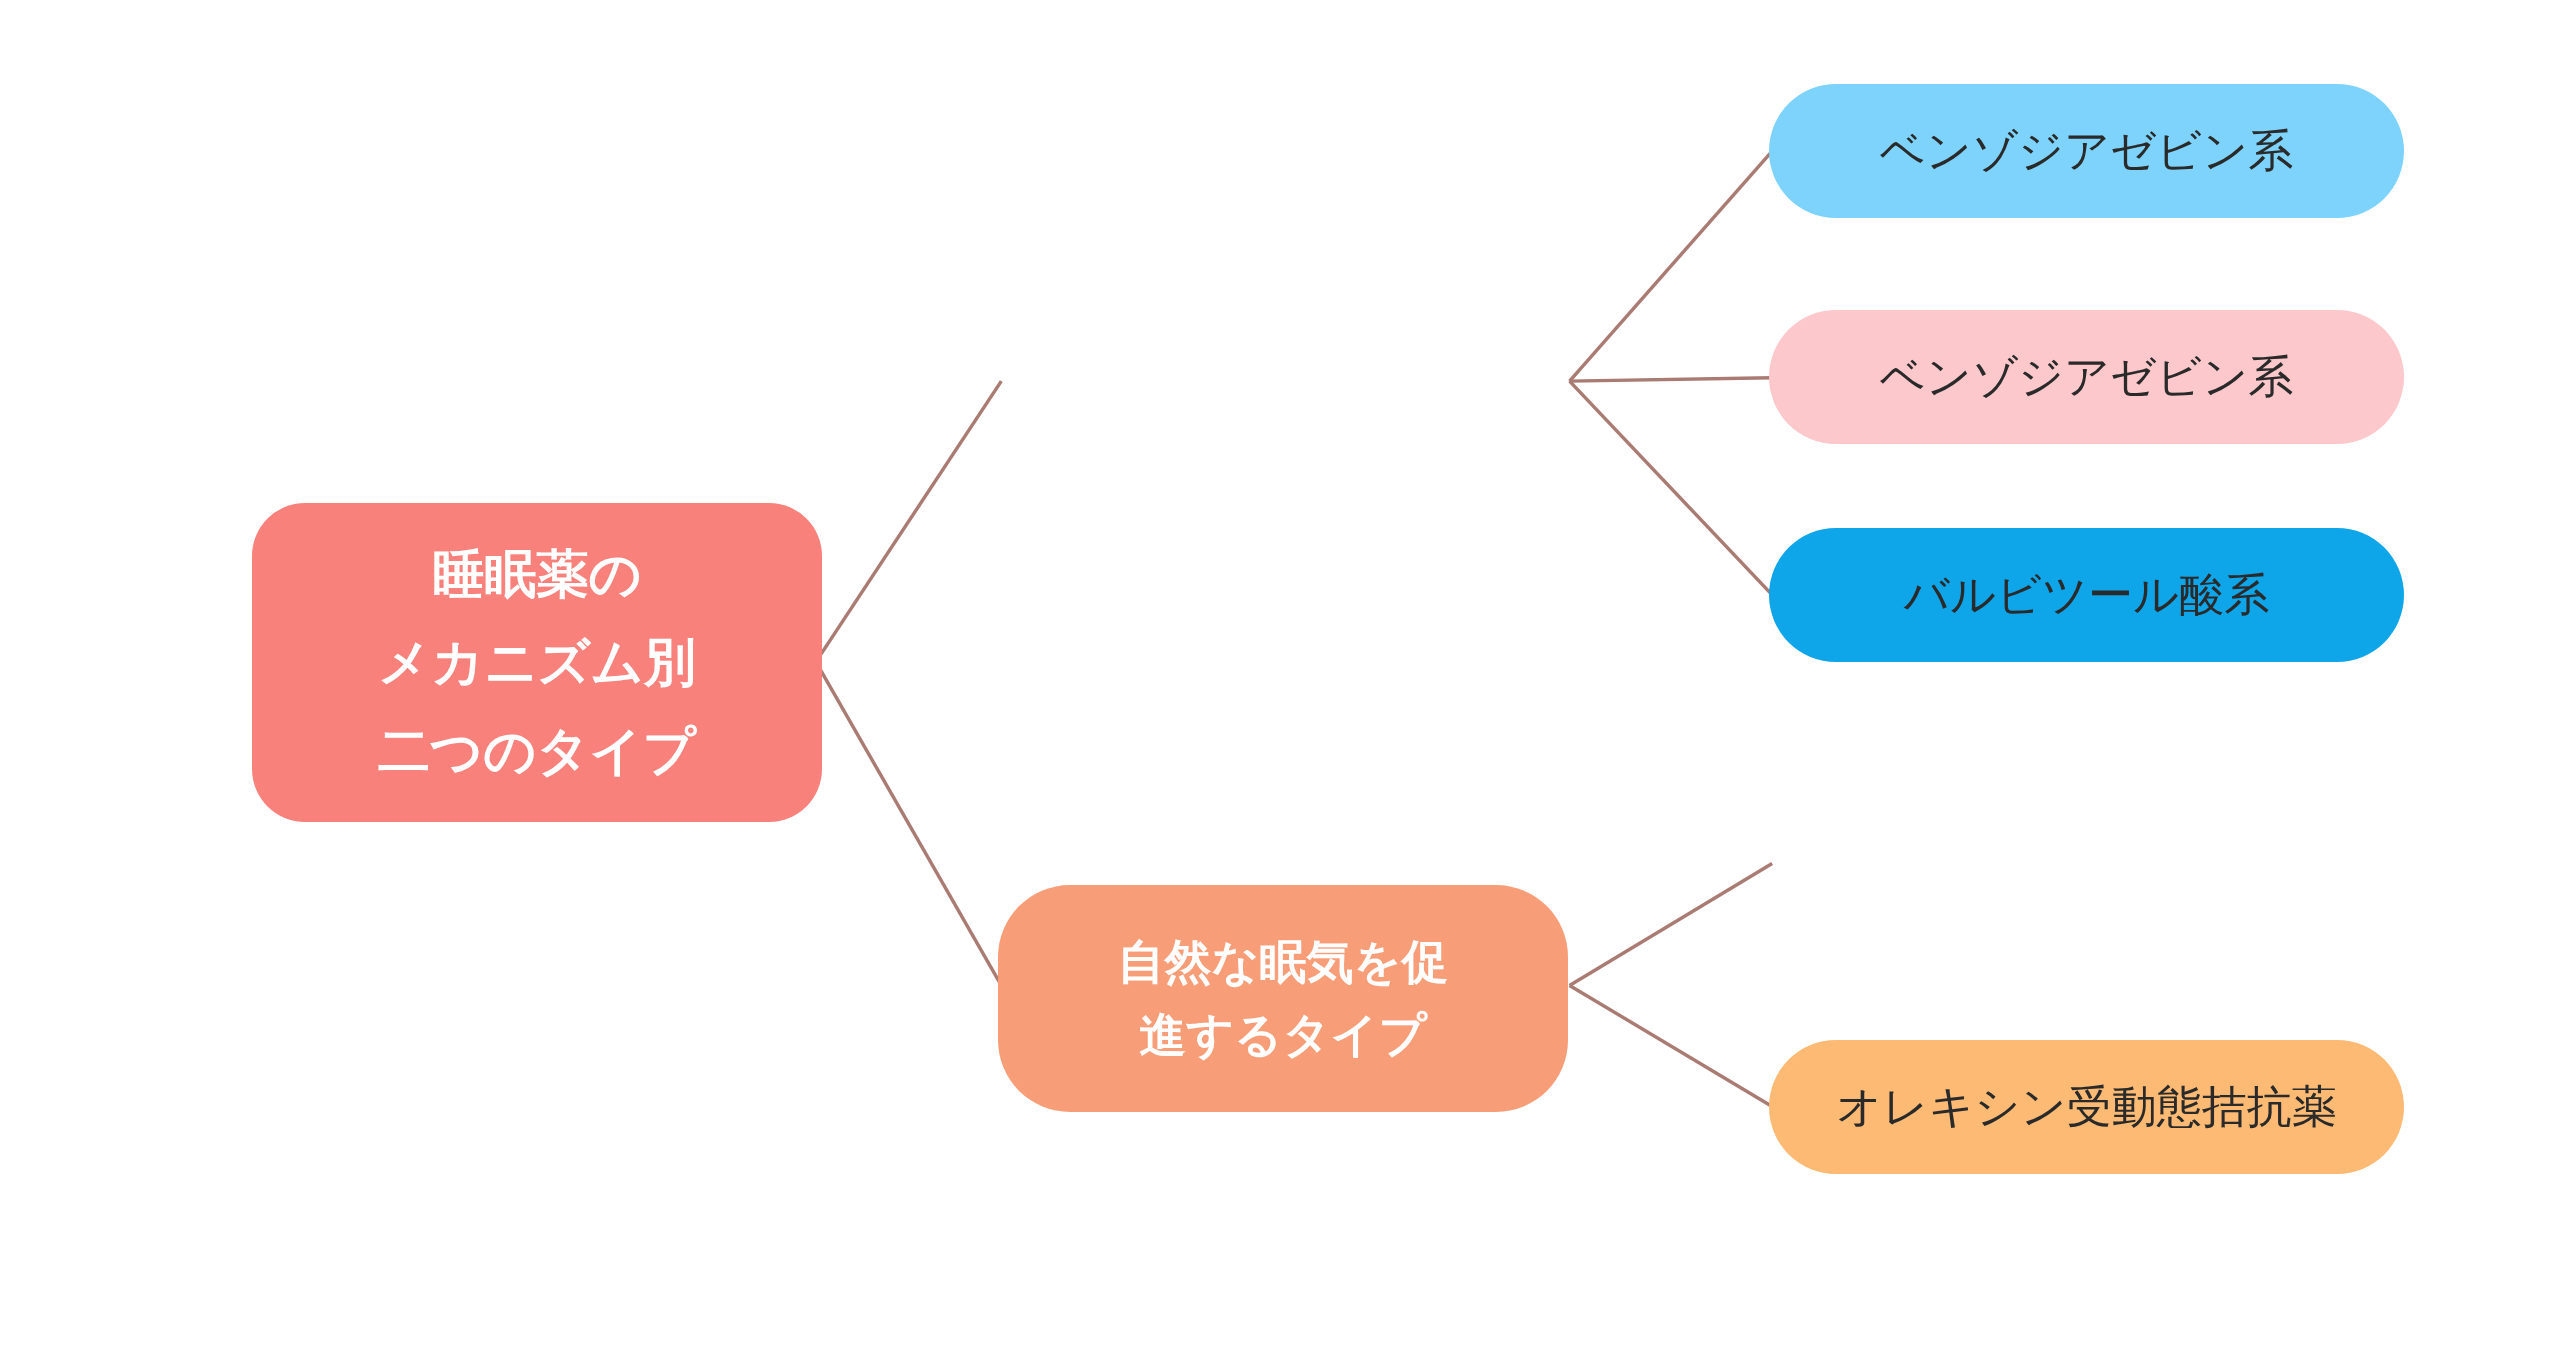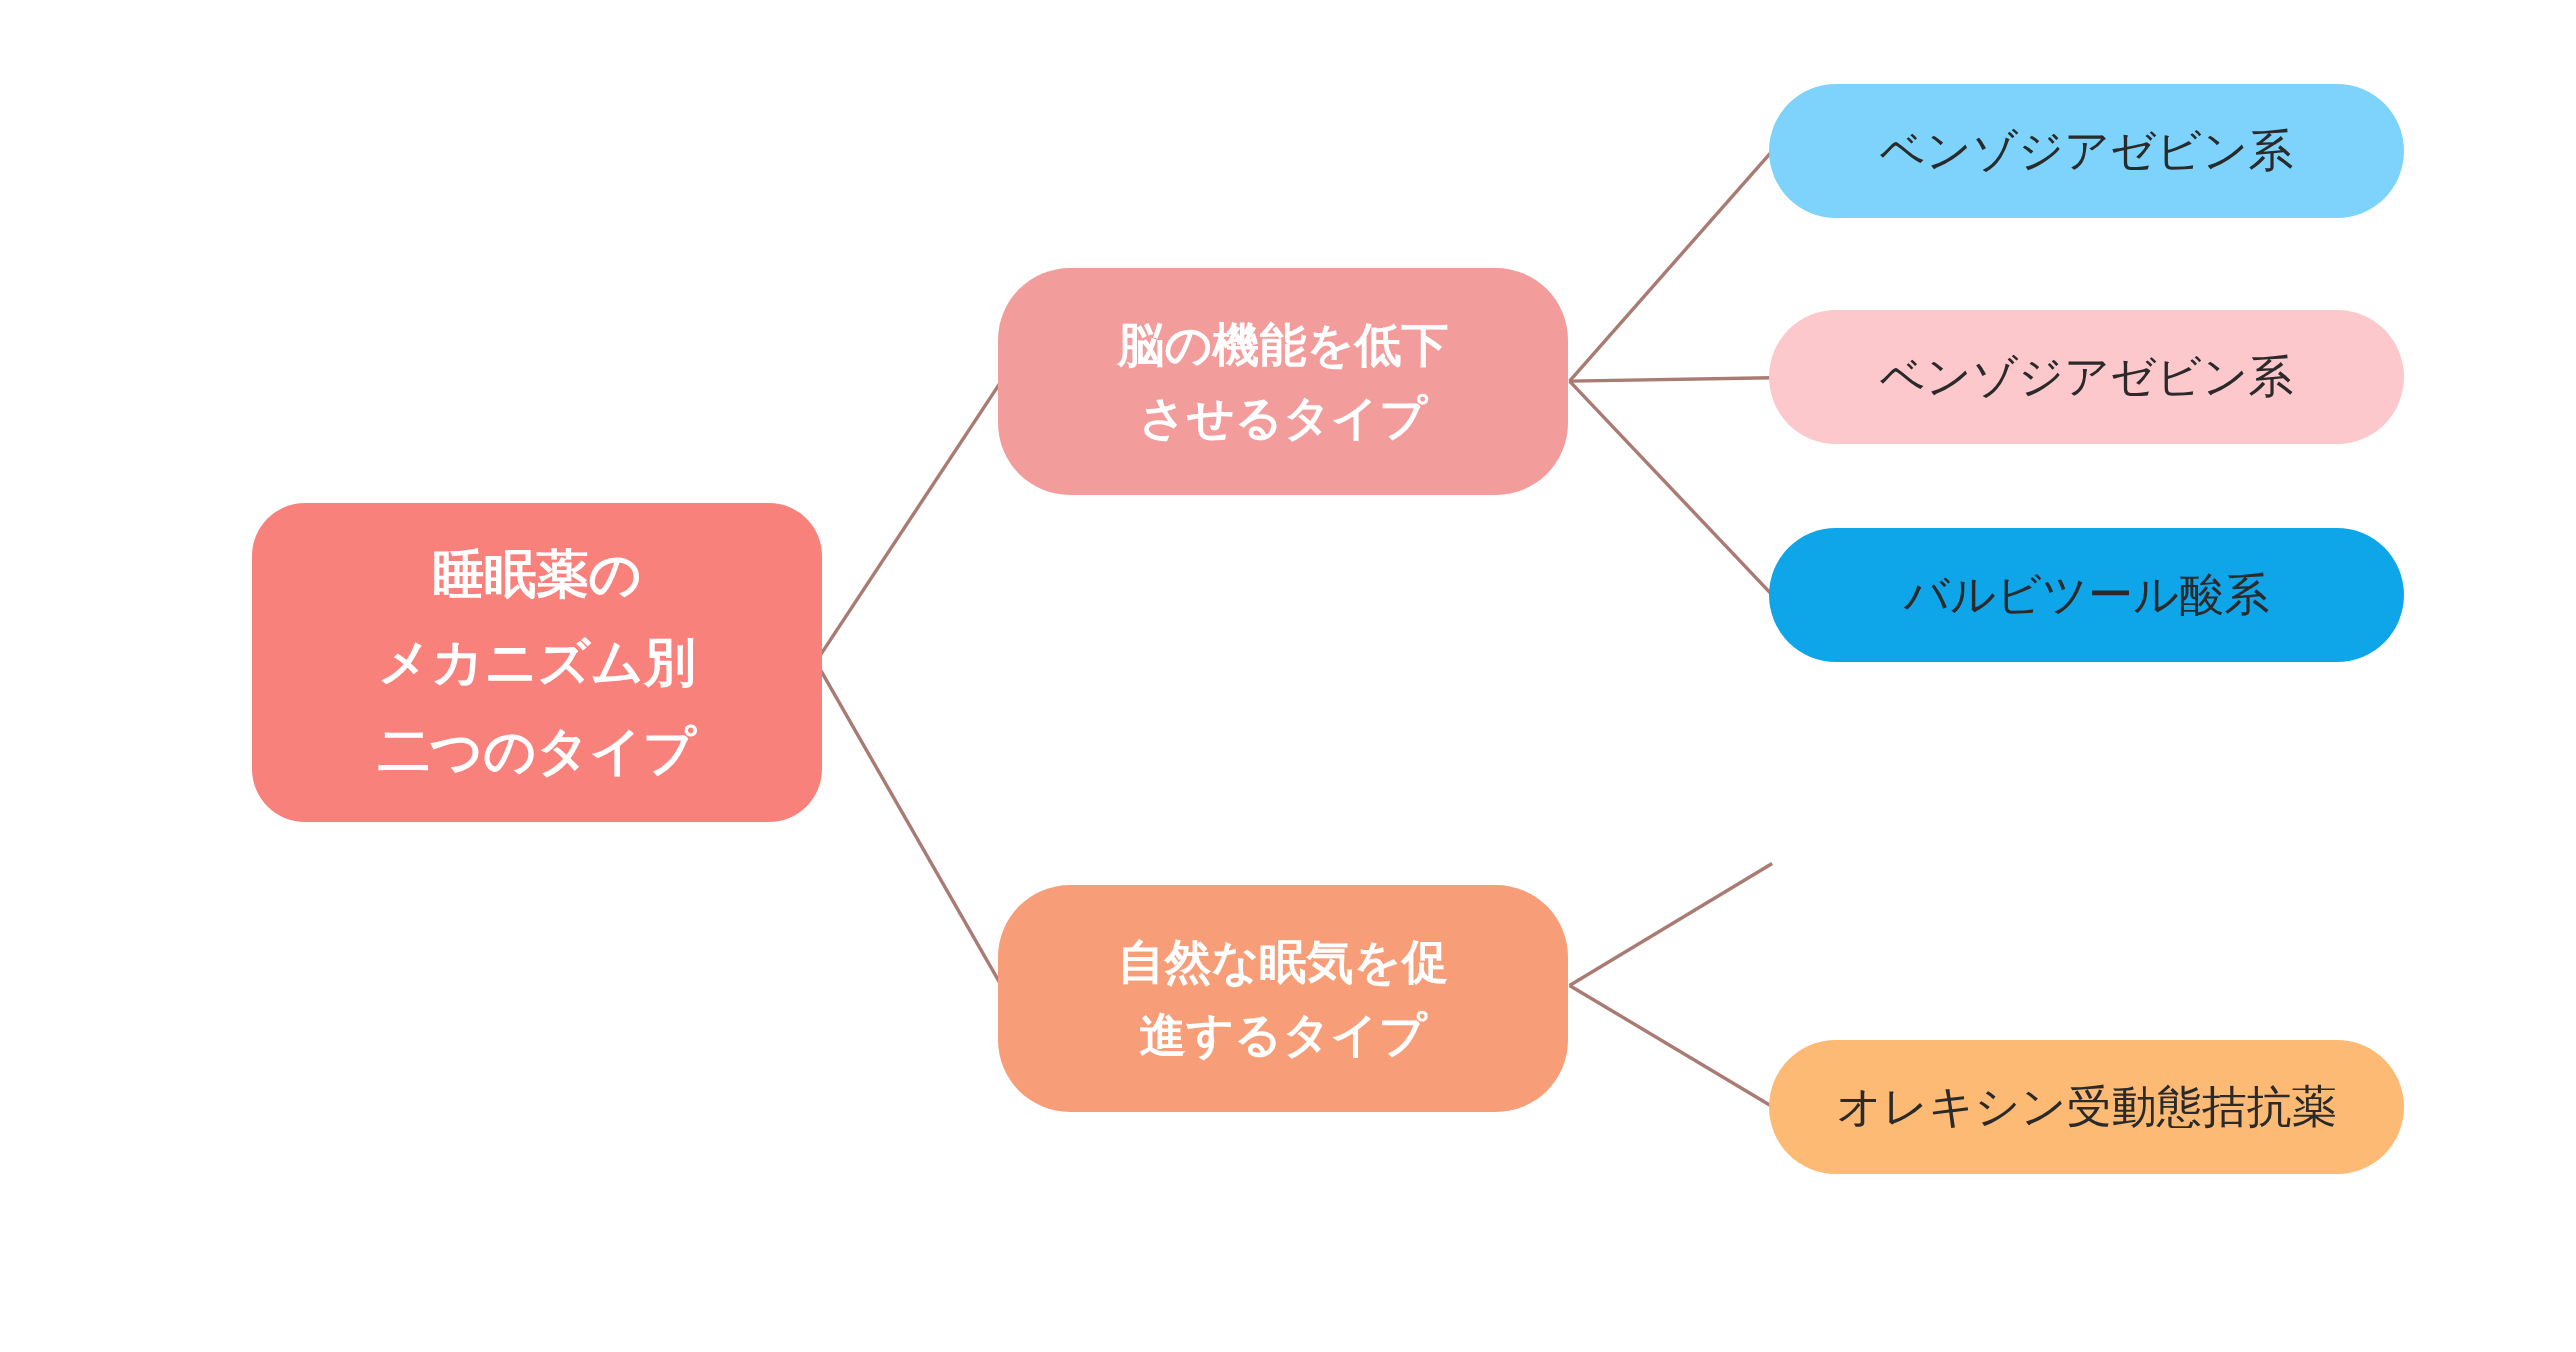--- a/index.html
+++ b/index.html
@@ -89,24 +89,20 @@
     <line x1="1828" y1="1148" x2="2064" y2="1006" stroke-width="4" stroke="#a97b72"></line>
     <line x1="1828" y1="1148" x2="2064" y2="1289" stroke-width="4" stroke="#a97b72"></line>
   </svg>
 
   <div class="node root-node" style="background-color: rgb(248, 129, 124);">
     <span>睡眠薬の</span>
     <span>メカニズム別</span>
     <span>二つのタイプ</span>
   </div>
 
-  <div class="node branch-node branch-top" style="background-color: rgb(242, 156, 156);">
-    <span>脳の機能を低下</span>
-    <span>させるタイプ</span>
-  </div>
 
   <div class="node branch-node branch-bottom" style="background-color: rgb(247, 158, 120);">
     <span>自然な眠気を促</span>
     <span>進するタイプ</span>
   </div>
 
   <div class="node leaf-node leaf-1" style="background-color: #7dd3fc;">
     <span>ベンゾジアゼビン系</span>
   </div>
 

